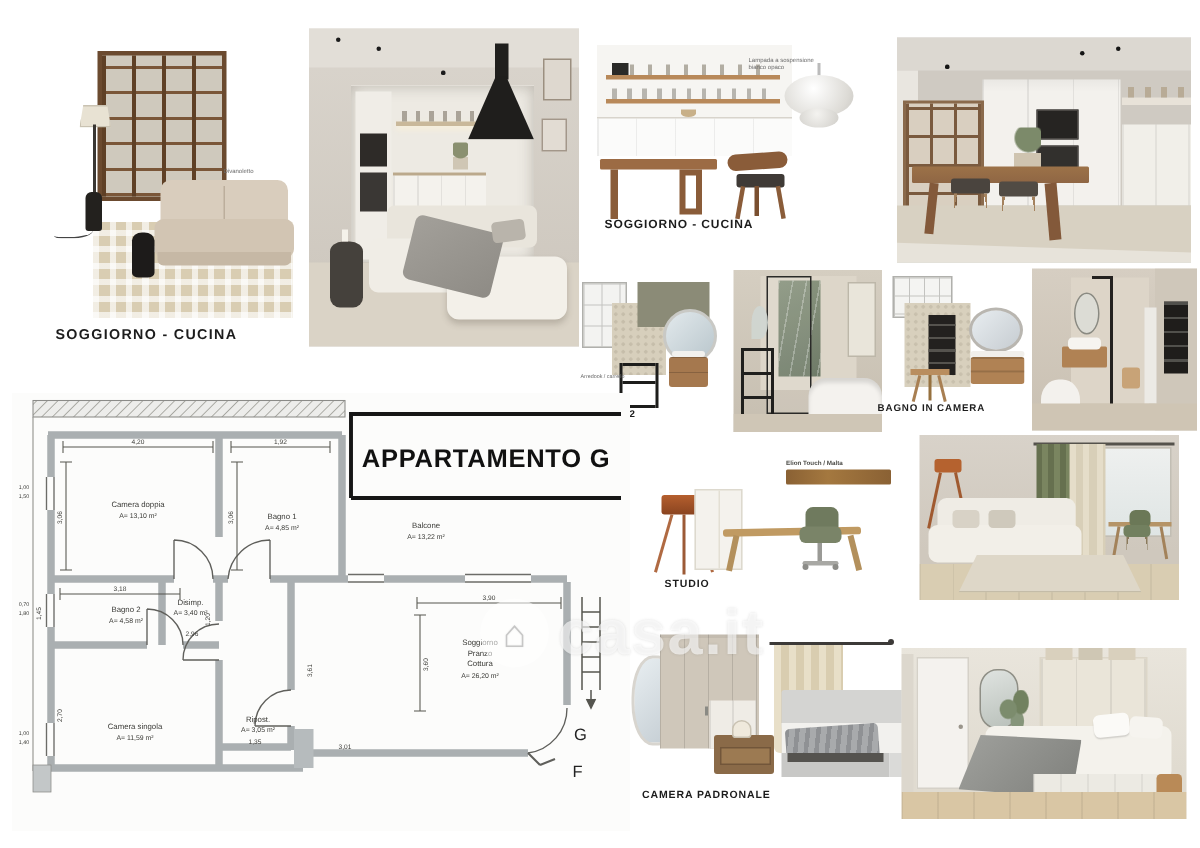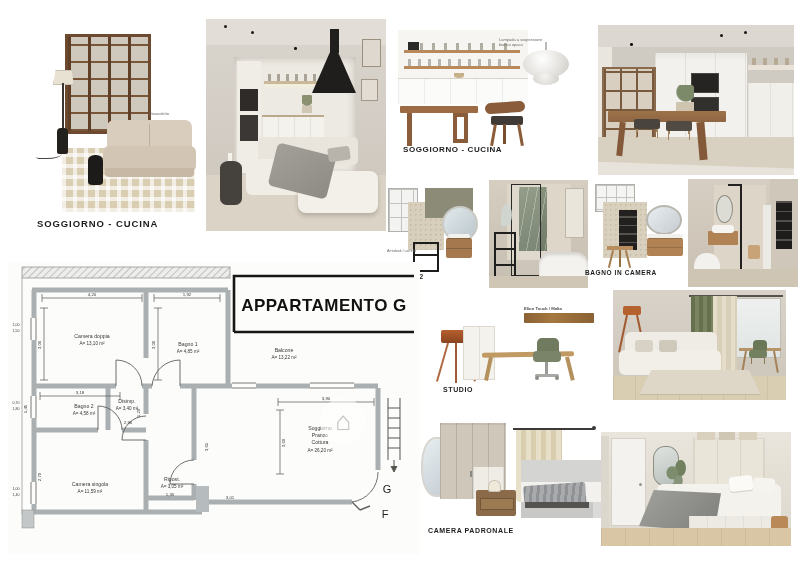--- a/index.html
+++ b/index.html
@@ -442,15 +442,17 @@
          background-image:repeating-linear-gradient(90deg,rgba(0,0,0,.05) 0 1px,transparent 1px 18px);"></div>
     <div class="abs" style="left:170px;top:84px;width:17px;height:20px;background:#b98a57;border-radius:3px 3px 1px 1px;"></div>
     <div class="abs" style="left:0;top:96px;width:190px;height:18px;background:#d9c6a4;
          background-image:repeating-linear-gradient(90deg,rgba(0,0,0,.06) 0 1px,transparent 1px 24px);"></div>
   </div>
 
   <div class="abs" style="left:320px;top:398px;display:flex;align-items:center;gap:6px;z-index:50;pointer-events:none;">
     <div style="width:46px;height:46px;border-radius:50%;background:rgba(255,255,255,.55);
          display:flex;align-items:center;justify-content:center;font-size:26px;color:rgba(130,130,128,.35);
          text-shadow:0 0 1px rgba(90,90,88,.15);">⌂</div>
+    <div style="font-size:42px;font-weight:bold;letter-spacing:1px;color:rgba(255,255,255,.62);
+         text-shadow:0 0 2px rgba(90,90,88,.18);">casa.it</div>
   </div>
 
 </div>
 
 </body></html>

